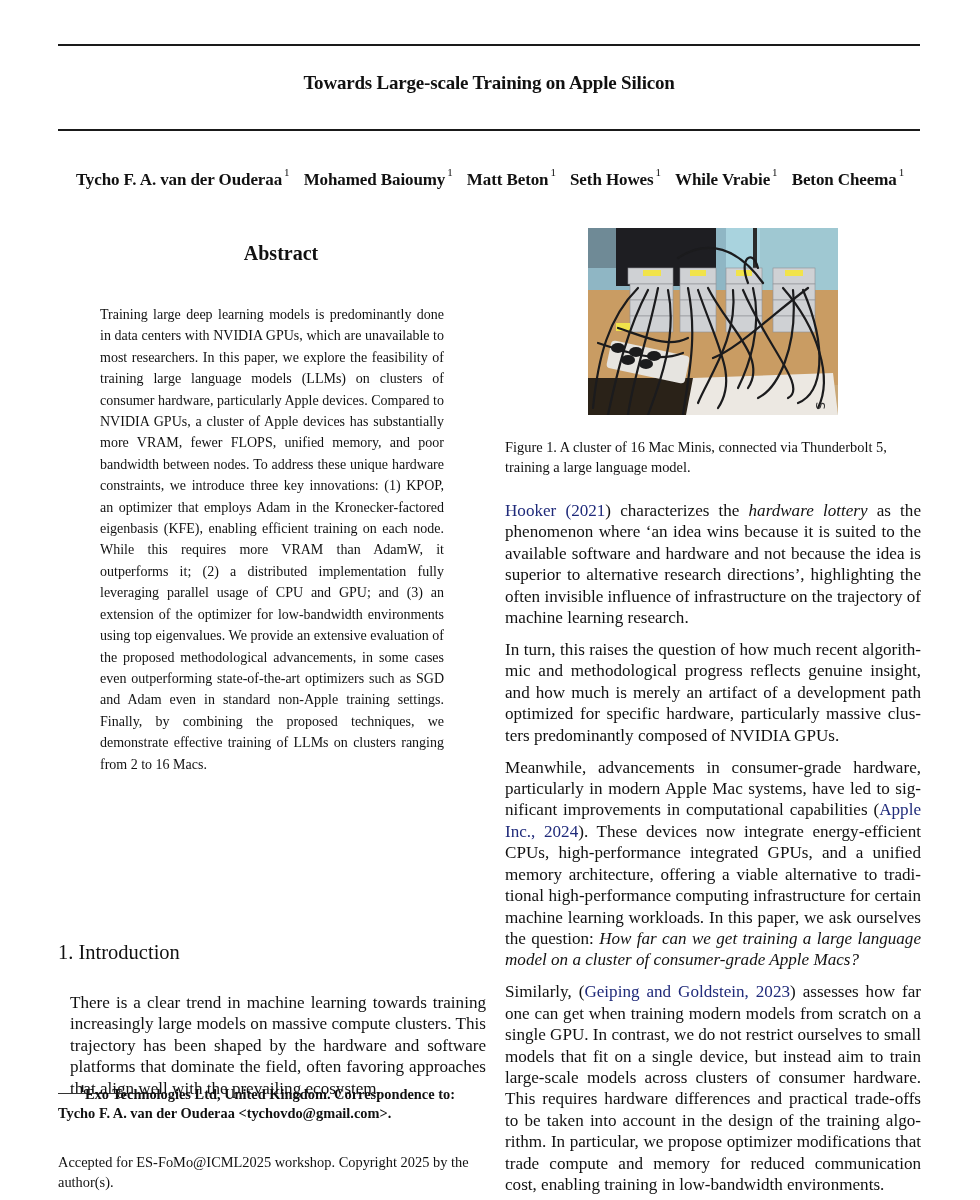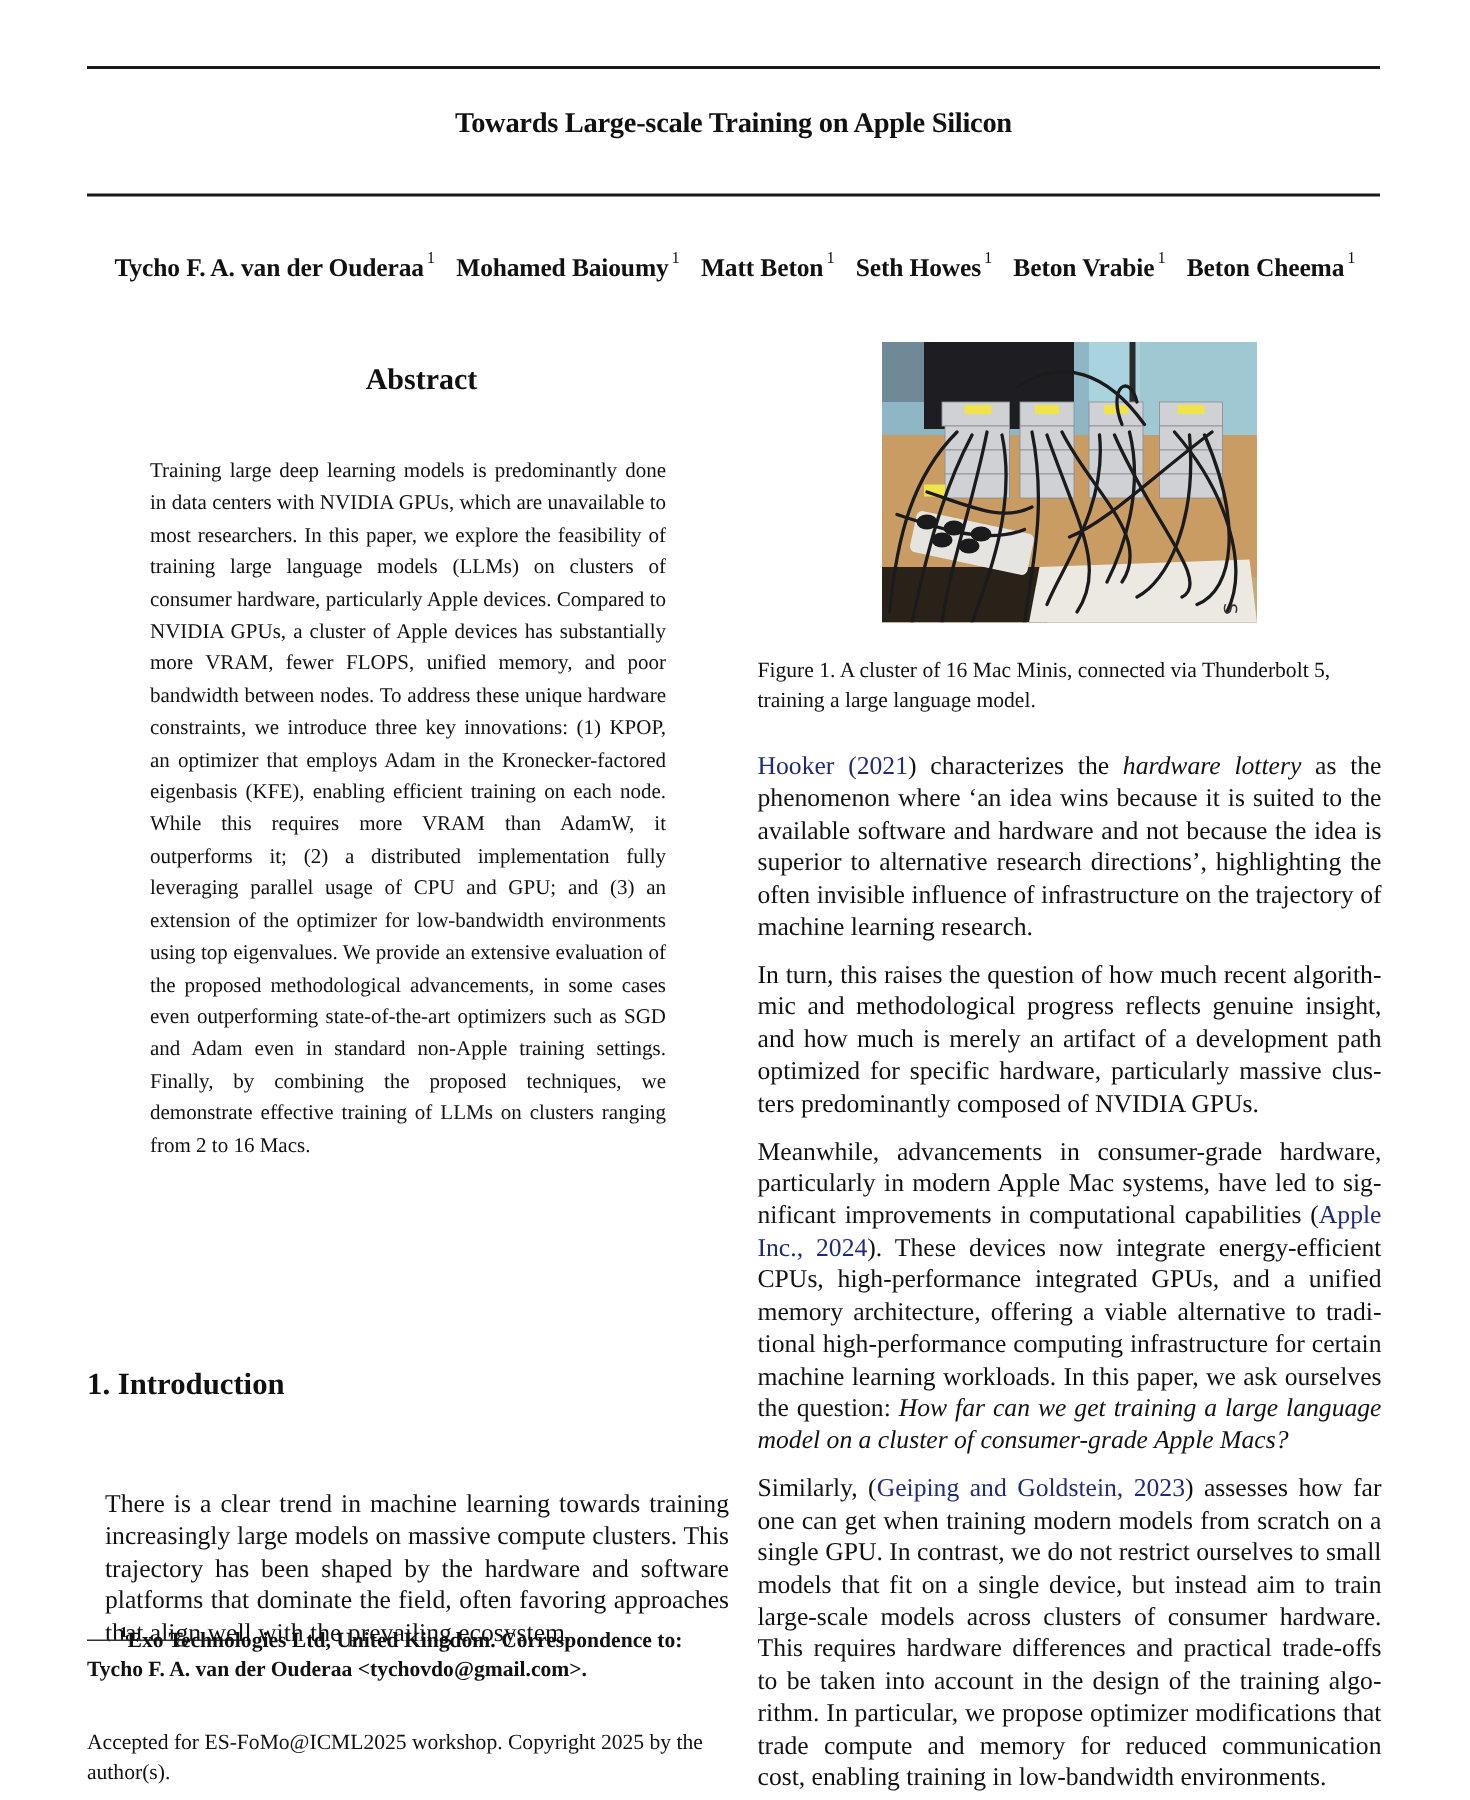--- a/index.html
+++ b/index.html
@@ -39,21 +39,21 @@
       font-size: 14.4px; line-height: 20px; margin: 0;
     }
     .figure-caption .label { }
     .right-col {
       position: absolute; top: 500px; left: 505px; width: 416px;
       font-size: 17.1px; line-height: 21.4px; text-align: justify;
     }
     .right-col p { margin: 0 0 10.6px 0; }
     .cite { color: #1f2a7a; text-decoration: none; }
     .section-heading {
-      position: absolute; top: 912px; left: 58px; font-weight: bold; font-size: 20.5px; margin: 0;
+      position: absolute; top: 941px; left: 58px; font-weight: normal; font-size: 20.5px; margin: 0;
     }
     .intro-body {
       position: absolute; top: 980px; left: 58px; width: 416px;
       font-size: 17.1px; line-height: 21.4px; text-align: justify; margin: 12px;
     }
     .footnote-rule { position: absolute; top: 1093px; left: 58px; width: 102px; height: 1px; background: #333; }
     .footnote {
       position: absolute; top: 1080px; left: 58px; width: 420px;
       font-size: 14.4px; line-height: 19.5px; margin: 0; font-weight: bold;
     }
@@ -69,21 +69,21 @@
 
 <div class="rule top"></div>
 <h1 class="title">Towards Large-scale Training on Apple Silicon</h1>
 <div class="rule bottom"></div>
 
 <div class="authors">
   <span class="author"><span>Tycho F. A. van der Ouderaa</span><sup>1</sup></span>
   <span class="author"><span>Mohamed Baioumy</span><sup>1</sup></span>
   <span class="author"><span>Matt Beton</span><sup>1</sup></span>
   <span class="author"><span>Seth Howes</span><sup>1</sup></span>
-  <span class="author"><span>Beton Vrabie</span><sup>1</sup></span>
+  <span class="author"><span>While Vrabie</span><sup>1</sup></span>
   <span class="author"><span>Beton Cheema</span><sup>1</sup></span>
 </div>
 
 <h2 class="abstract-heading">Abstract</h2>
 <p class="abstract-body">Training large deep learning models is predomi­nantly done in data centers with NVIDIA GPUs, which are unavailable to most researchers. In this paper, we explore the feasibility of training large language models (LLMs) on clusters of consumer hardware, particularly Apple devices. Compared to NVIDIA GPUs, a cluster of Apple devices has substantially more VRAM, fewer FLOPS, unified memory, and poor bandwidth between nodes.  To address these unique hardware con­straints, we introduce three key innovations: (1) KPOP, an optimizer that employs Adam in the Kronecker-factored eigenbasis (KFE), enabling efficient training on each node.  While this re­quires more VRAM than AdamW, it outperforms it; (2) a distributed implementation fully leverag­ing parallel usage of CPU and GPU; and (3) an extension of the optimizer for low-bandwidth en­vironments using top eigenvalues. We provide an extensive evaluation of the proposed methodolog­ical advancements, in some cases even outper­forming state-of-the-art optimizers such as SGD and Adam even in standard non-Apple training settings.  Finally, by combining the proposed techniques, we demonstrate effective training of LLMs on clusters ranging from 2 to 16 Macs.</p>
 
 <div class="figure-photo" title="Photo of 16 stacked Mac Mini computers on a wooden desk with many black Thunderbolt cables and a power strip">
   <svg width="250" height="187" viewBox="0 0 250 187" xmlns="http://www.w3.org/2000/svg">
 
     <rect x="0" y="0" width="250" height="187" fill="#c9a878"></rect>

